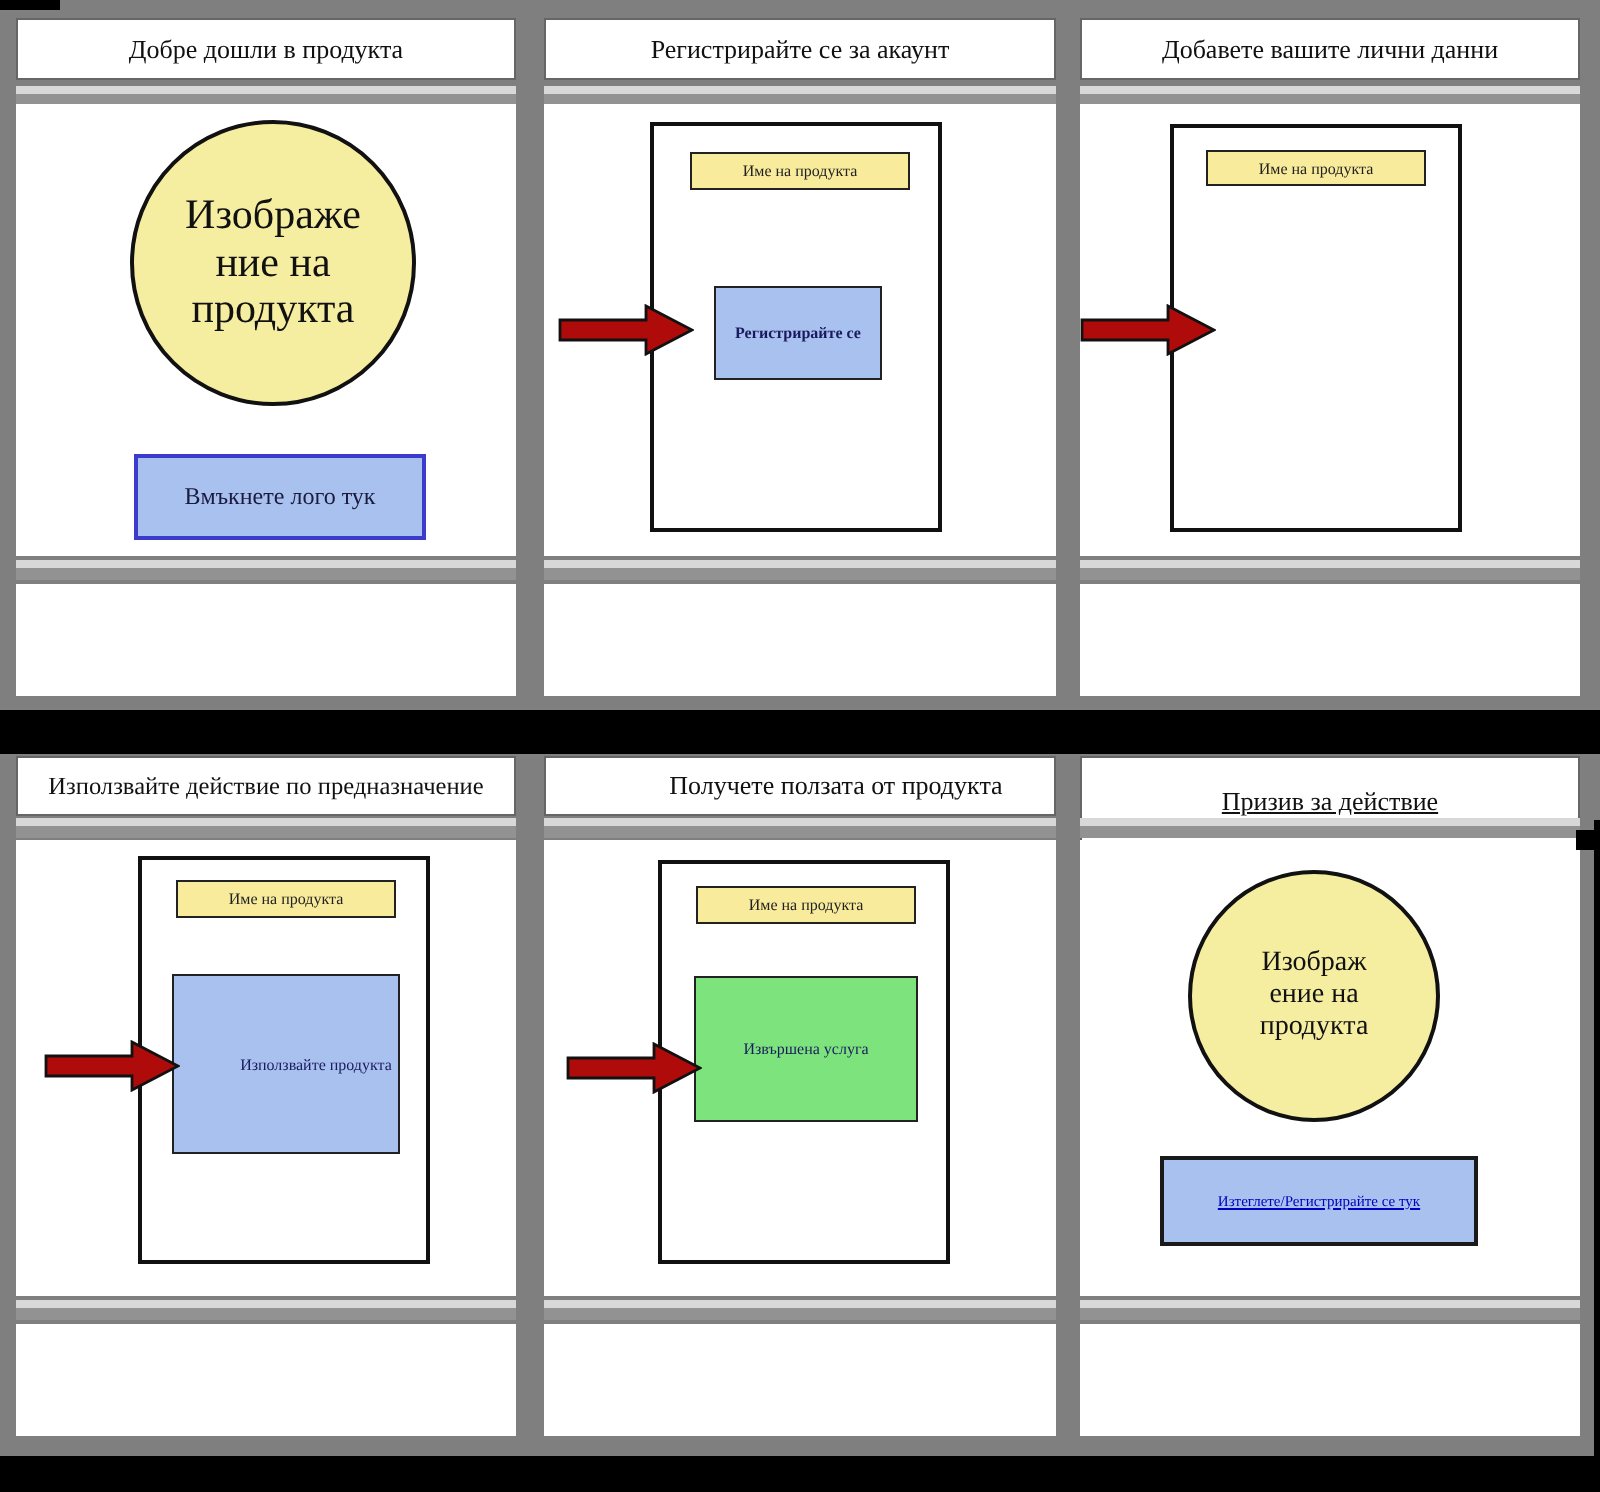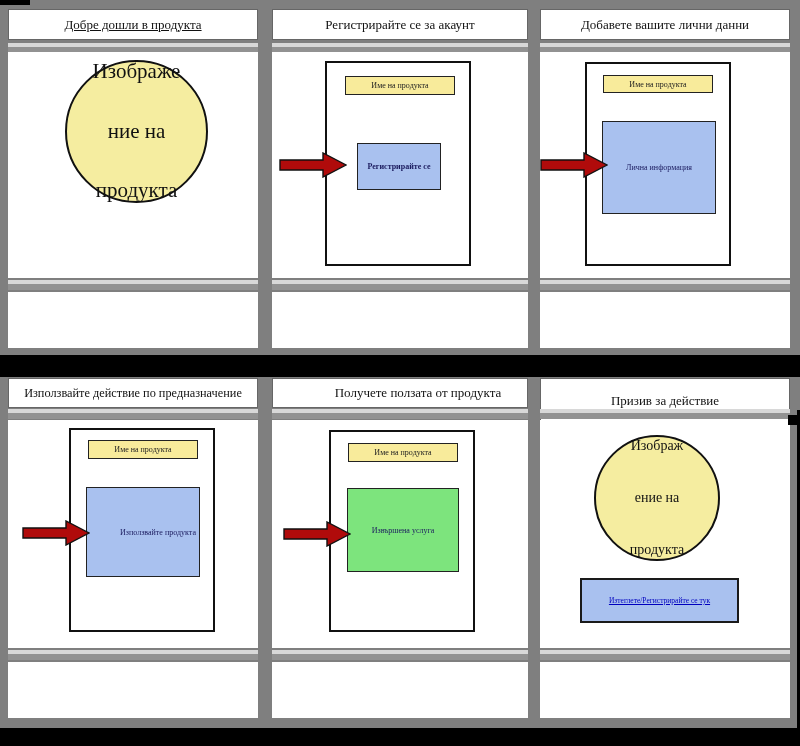--- a/index.html
+++ b/index.html
@@ -36,21 +36,21 @@
     position:absolute;left:0;right:0;
     background:#ffffff;
   }
   .circle{
     position:absolute;
     border-radius:50%;
     background:#f5eda0;
     border:2px solid #111;
     box-sizing:border-box;
     display:flex;flex-direction:column;align-items:center;justify-content:center;
-    text-align:right;color:#111;gap:36px;
+    text-align:right;color:#111;
   }
   .circle span{display:block;line-height:1.12;}
   .mockup{
     position:absolute;
     background:#ffffff;
     border:2px solid #111;
     box-sizing:border-box;
   }
   .appbar{
     position:absolute;
@@ -91,28 +91,29 @@
   }
   .arrow{position:absolute;}
   .black-band{position:absolute;background:#000;}
 </style>
 </head>
 <body>
 
 <div class="scene">
 
   <div class="panel" style="left:8px;top:9px;width:250px;height:339px;">
-    <div class="titlebar" style="height:31px;text-decoration:underline;">Добре дошли в продукта</div>
+    <div class="titlebar" style="height:31px;">Добре дошли в продукта</div>
     <div class="groove" style="top:34px;"></div>
     <div class="canvas" style="top:43px;height:226px;">
       <div class="circle" style="left:57px;top:8px;width:143px;height:143px;font-size:21px;">
         <span>Изображе</span>
         <span>ние на</span>
         <span>продукта</span>
       </div>
+      <div class="logo-box" style="left:59px;top:175px;width:146px;height:43px;">Вмъкнете лого тук</div>
     </div>
     <div class="groove" style="top:271px;"></div>
     <div class="notes" style="top:283px;height:56px;"></div>
   </div>
 
   <div class="panel" style="left:272px;top:9px;width:256px;height:339px;border-radius:10px;">
     <div class="titlebar" style="height:31px;">Регистрирайте се за акаунт</div>
     <div class="groove" style="top:34px;"></div>
     <div class="canvas" style="top:43px;height:226px;">
       <div class="mockup" style="left:53px;top:9px;width:146px;height:205px;">
@@ -126,21 +127,20 @@
     <div class="groove" style="top:271px;"></div>
     <div class="notes" style="top:283px;height:56px;"></div>
   </div>
 
   <div class="panel" style="left:540px;top:9px;width:250px;height:339px;">
     <div class="titlebar" style="height:31px;">Добавете вашите лични данни</div>
     <div class="groove" style="top:34px;"></div>
     <div class="canvas" style="top:43px;height:226px;">
       <div class="mockup" style="left:45px;top:10px;width:146px;height:204px;">
         <div class="appbar" style="left:16px;top:11px;width:110px;height:18px;">Име на продукта</div>
-        <div class="shape-rect blue-fill" style="left:15px;top:57px;width:114px;height:93px;">Лична информация</div>
       </div>
       <svg class="arrow" style="left:0px;top:100px;" width="68" height="26" viewBox="0 0 68 26">
         <polygon points="1,8 44,8 44,1 67,13 44,25 44,18 1,18" fill="#b00b0b" stroke="#111" stroke-width="1.4"></polygon>
       </svg>
     </div>
     <div class="groove" style="top:271px;"></div>
     <div class="notes" style="top:283px;height:56px;"></div>
   </div>
 
   <div class="panel" style="left:8px;top:378px;width:250px;height:340px;">
@@ -158,32 +158,32 @@
     <div class="groove" style="top:272px;"></div>
     <div class="notes" style="top:284px;height:56px;"></div>
   </div>
 
   <div class="panel" style="left:272px;top:378px;width:256px;height:340px;">
     <div class="titlebar" style="height:30px;padding-left:36px;">Получете ползата от продукта</div>
     <div class="groove" style="top:31px;"></div>
     <div class="canvas" style="top:42px;height:228px;">
       <div class="mockup" style="left:57px;top:10px;width:146px;height:202px;">
         <div class="appbar" style="left:17px;top:11px;width:110px;height:19px;">Име на продукта</div>
-        <div class="shape-rect green-fill" style="left:16px;top:56px;width:112px;height:84px;">Извършена услуга</div>
+        <div class="shape-rect green-fill" style="left:16px;top:56px;width:112px;height:73px;">Извършена услуга</div>
       </div>
       <svg class="arrow" style="left:11px;top:101px;" width="68" height="26" viewBox="0 0 68 26">
         <polygon points="1,8 44,8 44,1 67,13 44,25 44,18 1,18" fill="#b00b0b" stroke="#111" stroke-width="1.4"></polygon>
       </svg>
     </div>
     <div class="groove" style="top:272px;"></div>
     <div class="notes" style="top:284px;height:56px;"></div>
   </div>
 
   <div class="panel" style="left:540px;top:378px;width:250px;height:340px;">
-    <div class="titlebar" style="height:46px;">Призив за действие</div>
+    <div class="titlebar" style="height:46px;text-decoration:underline;">Призив за действие</div>
     <div class="groove" style="top:31px;"></div>
     <div class="canvas" style="top:42px;height:228px;">
       <div class="circle" style="left:54px;top:15px;width:126px;height:126px;font-size:14px;">
         <span>Изображ</span>
         <span>ение на</span>
         <span>продукта</span>
       </div>
       <div class="cta-box" style="left:40px;top:158px;width:159px;height:45px;">
         <a href="#">Изтеглете/Регистрирайте се тук</a>
       </div>

